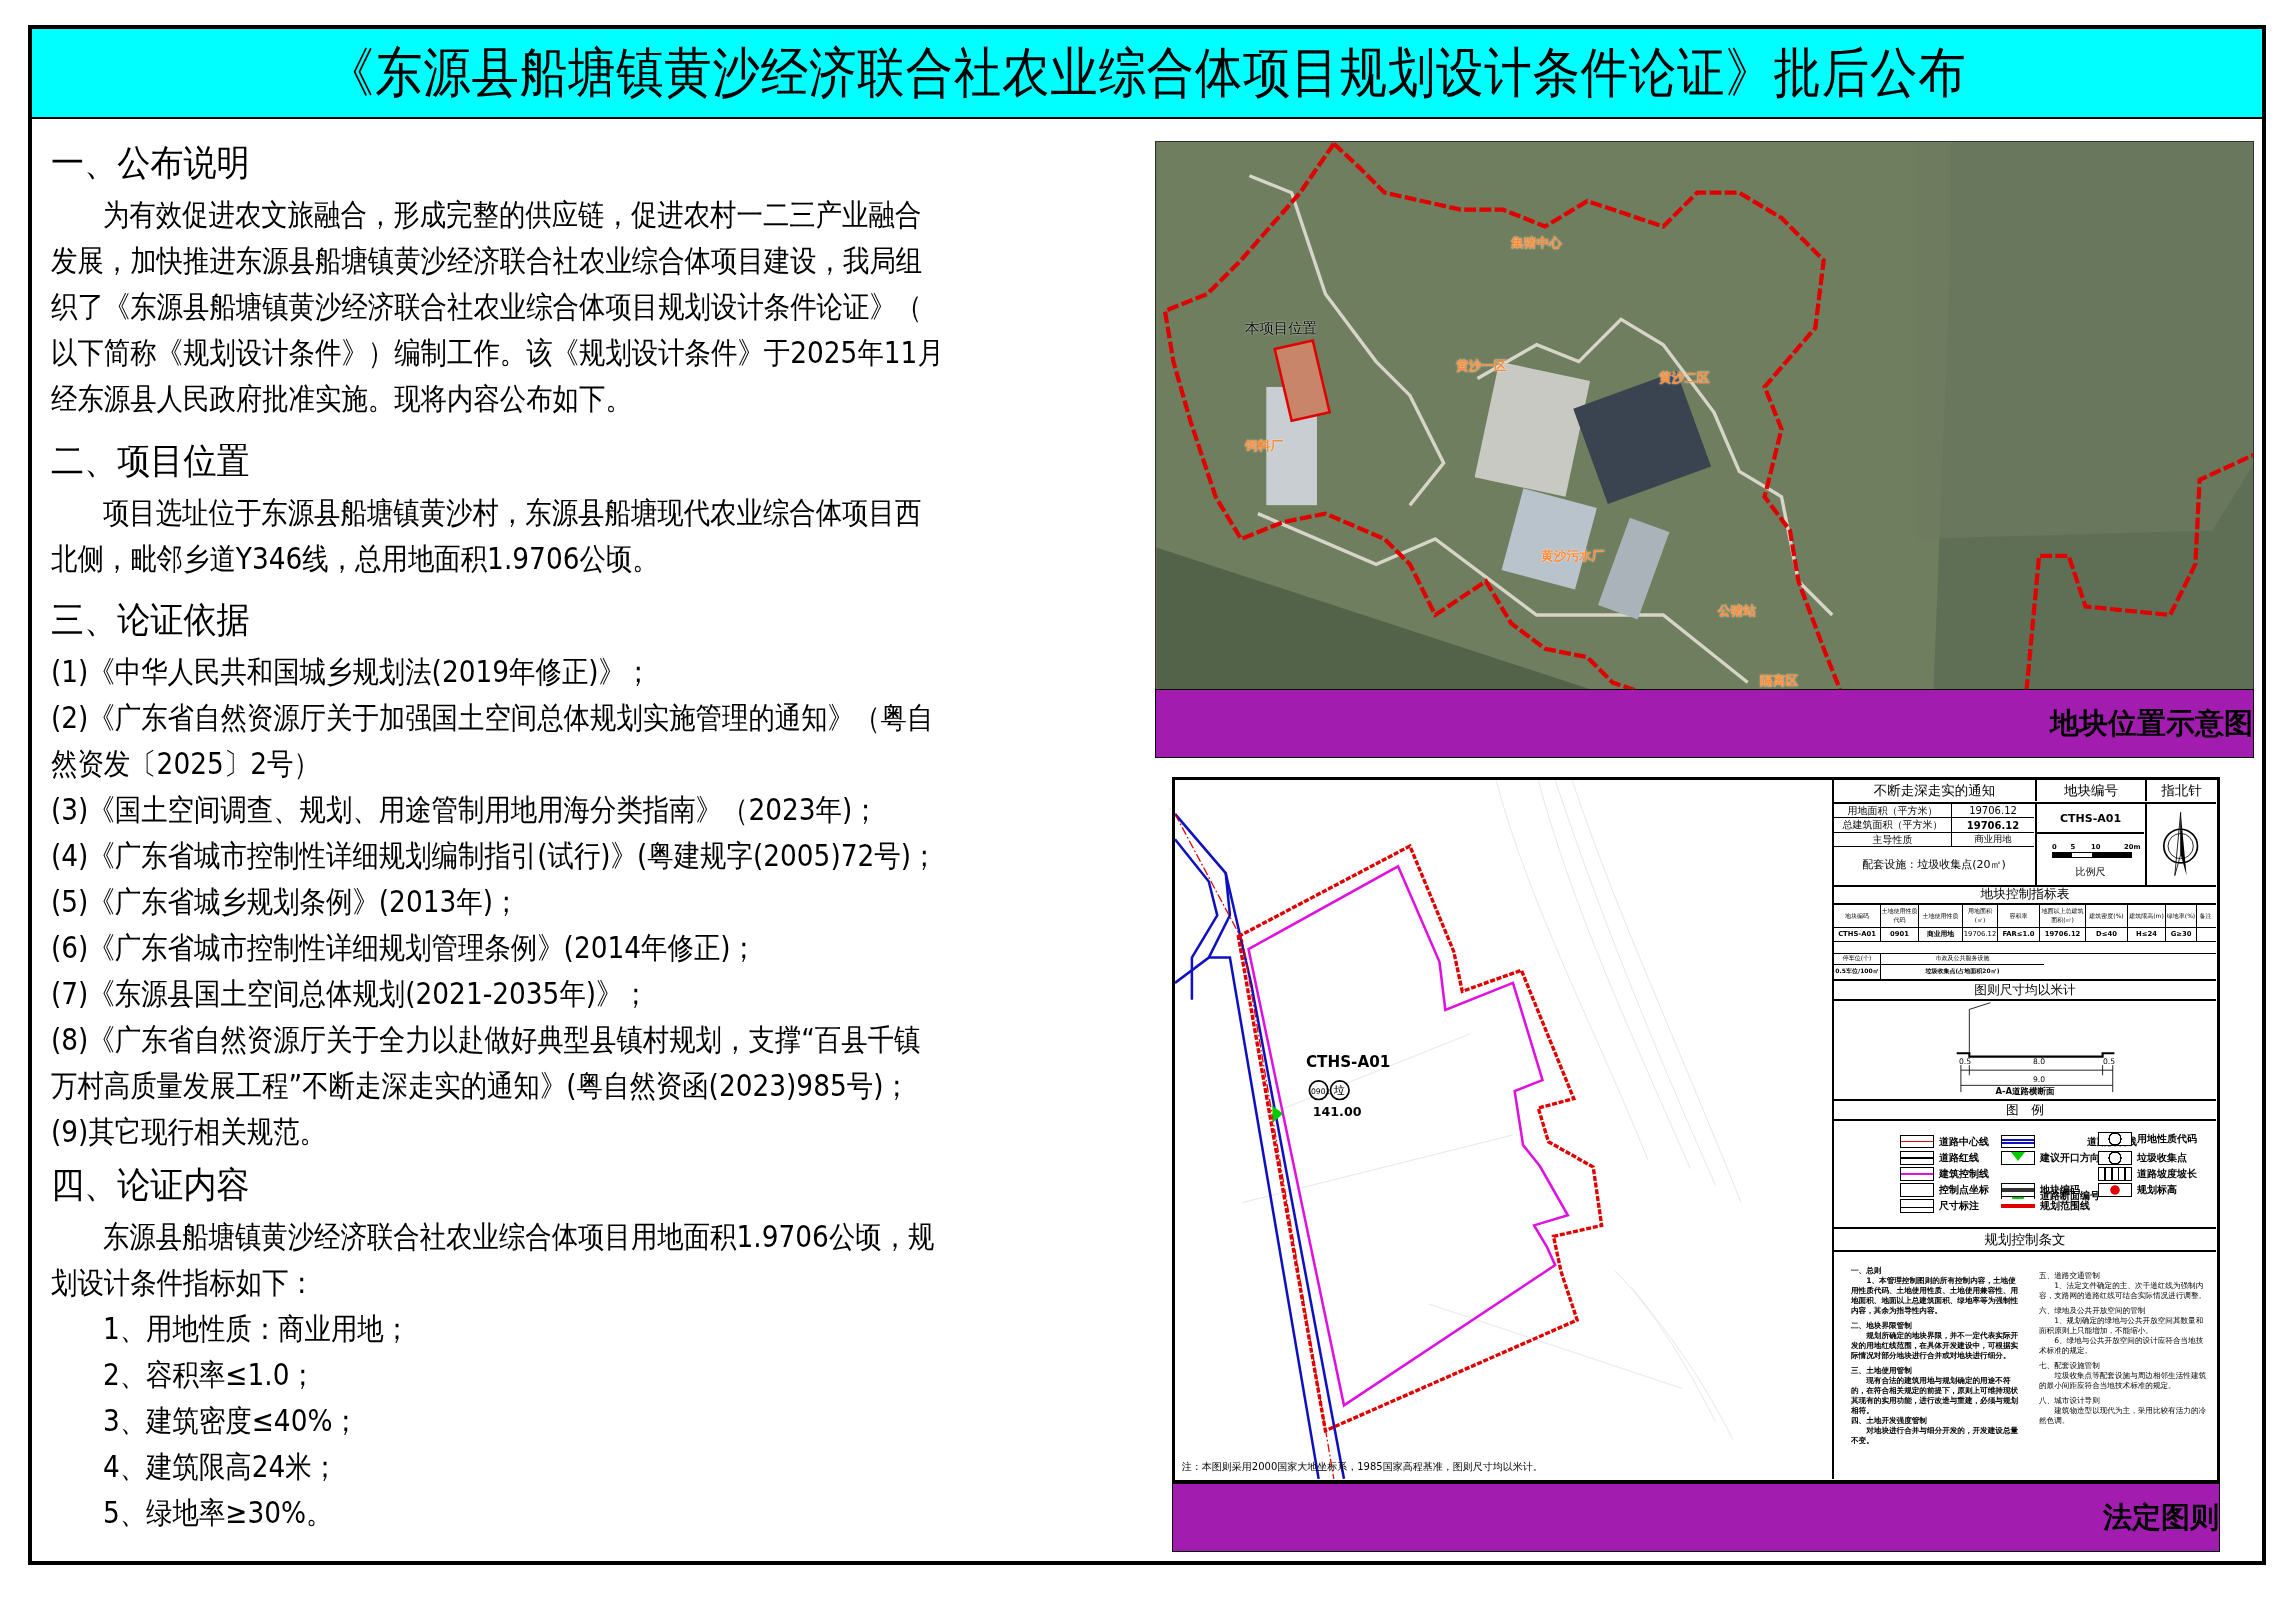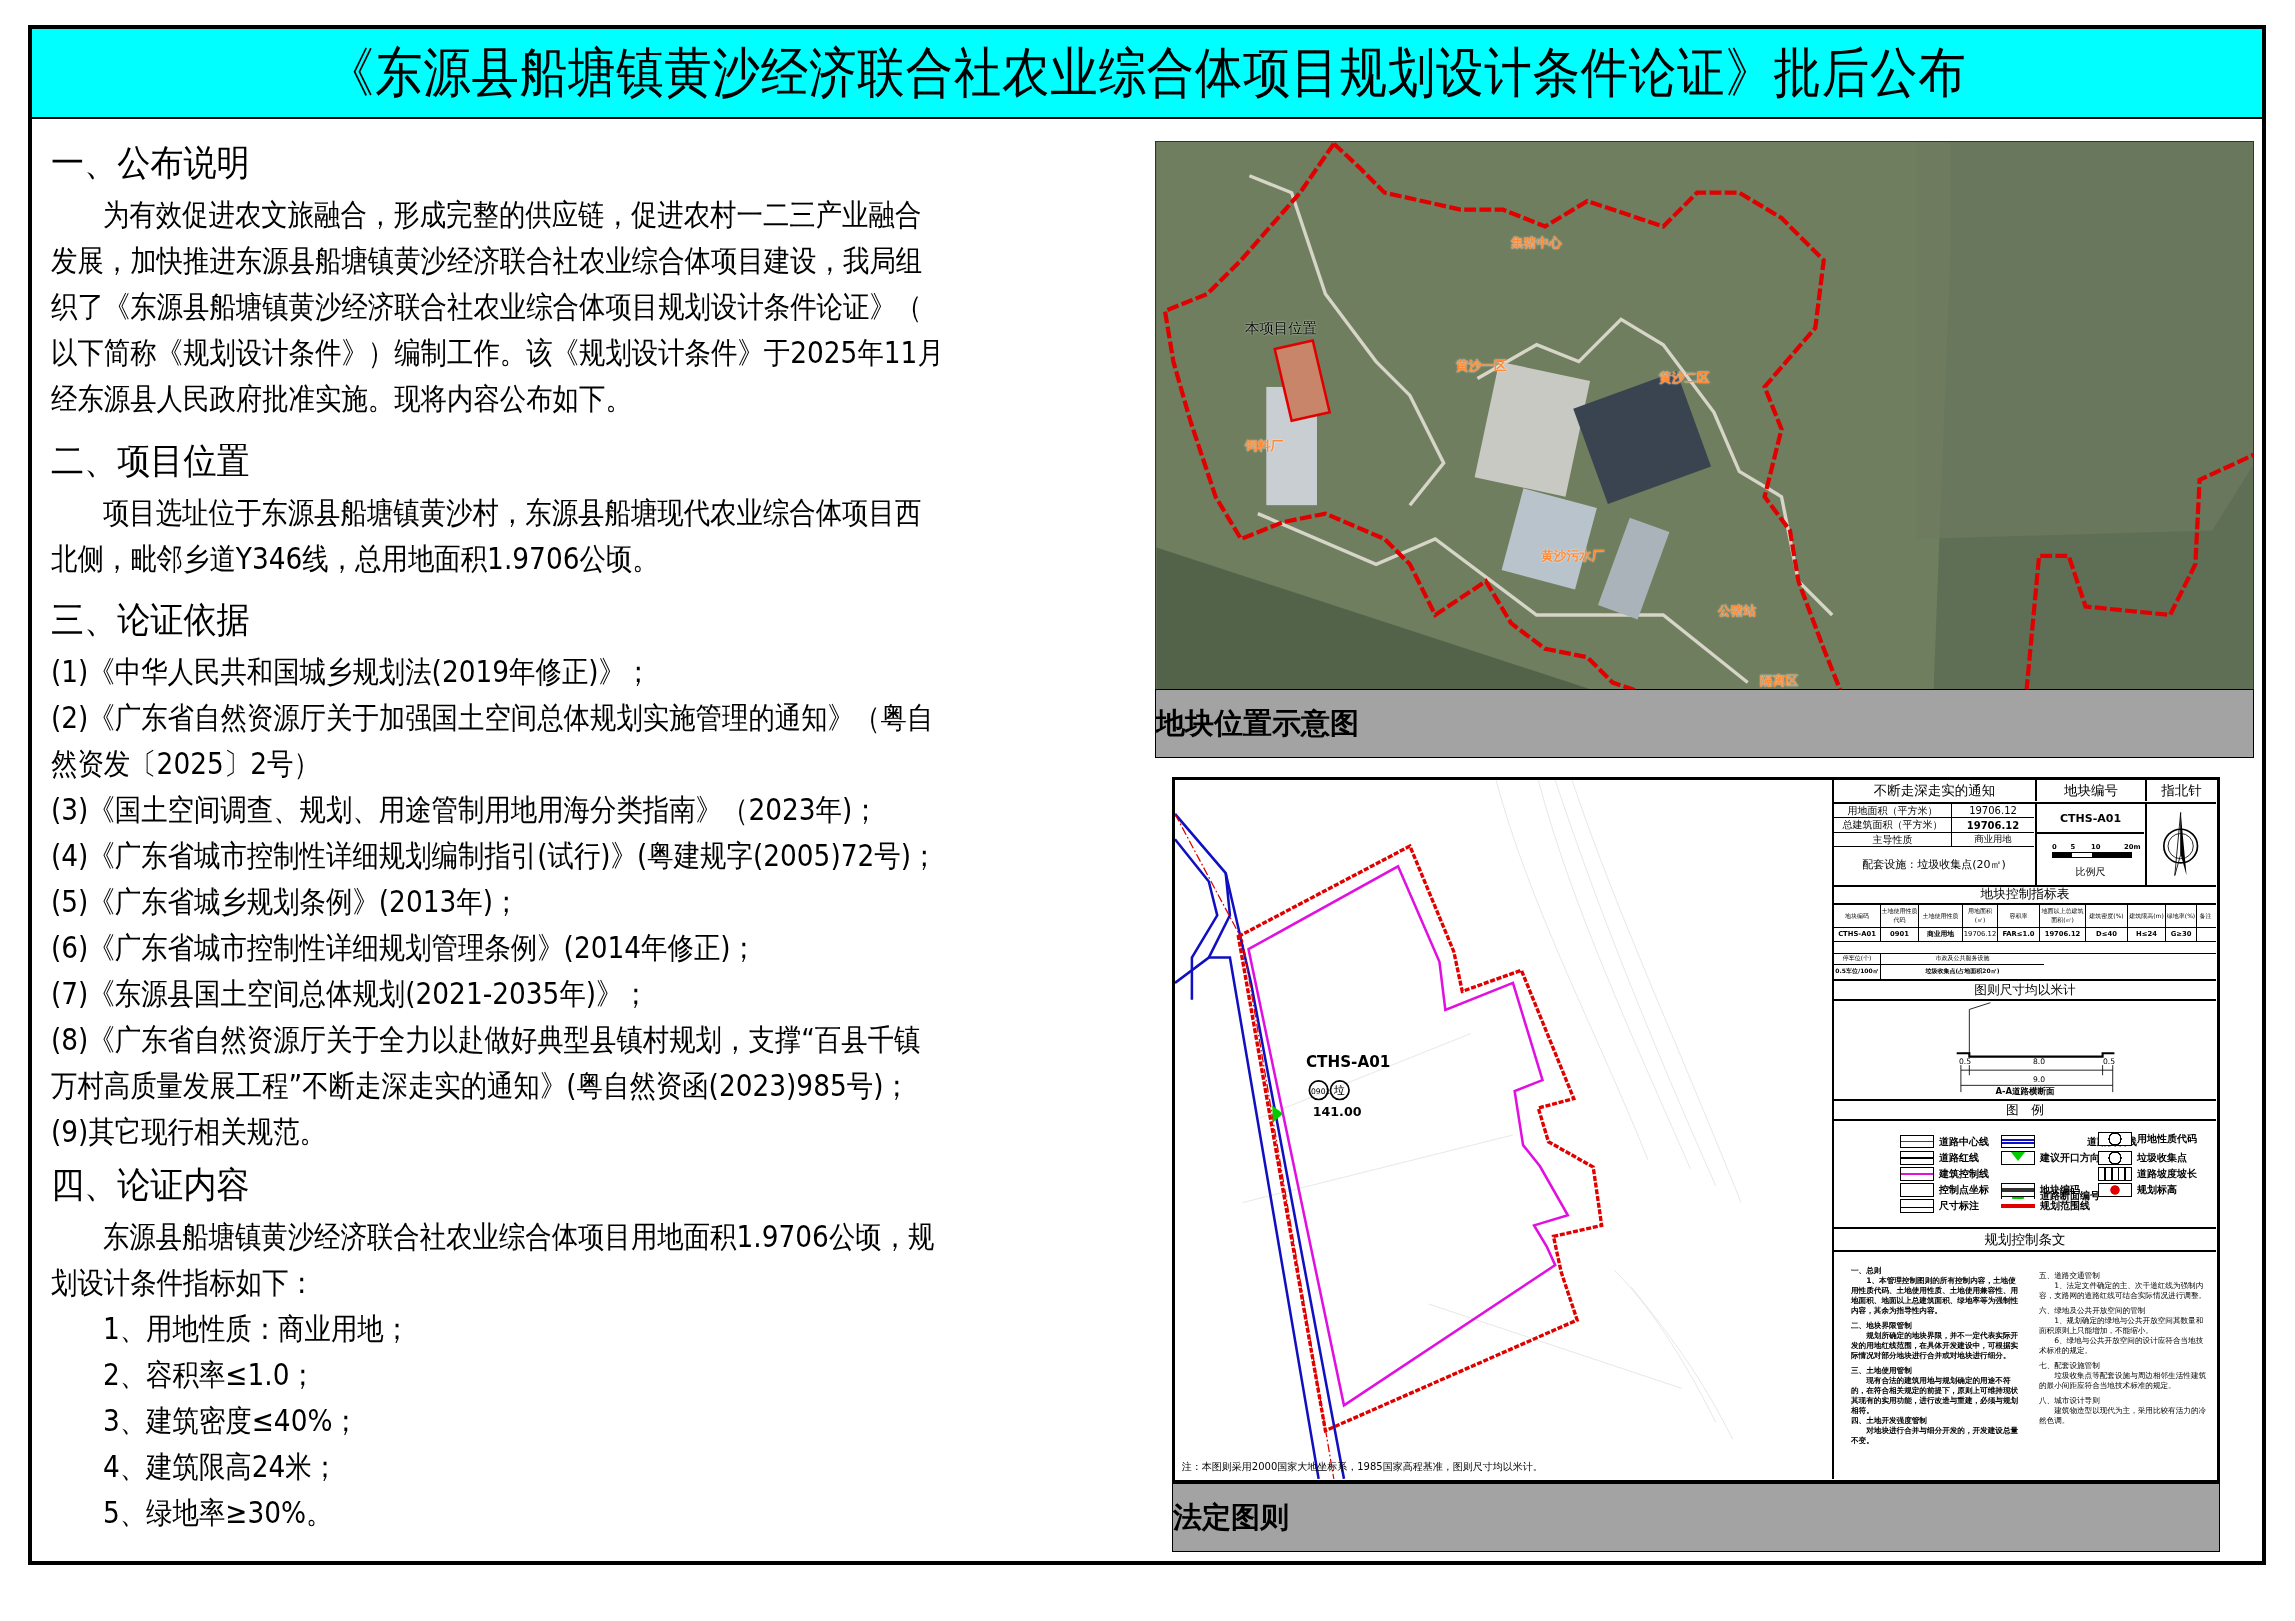--- a/index.html
+++ b/index.html
@@ -9,21 +9,21 @@
   .title-band span{font-size:54px;letter-spacing:0.8px;transform:scaleX(0.88);white-space:nowrap;}
   .left{position:absolute;left:51px;top:110px;width:1065px;}
   .h{font-size:36px;margin:0;line-height:59px;height:59px;transform-origin:left;transform:scaleX(0.92);white-space:nowrap;}
   .p{font-size:30px;line-height:46px;margin:0;white-space:nowrap;transform-origin:left;transform:scaleX(0.88);}
   .indent{padding-left:59px;}
   .item{padding-left:59px;}
   .right{position:absolute;left:1126px;top:110px;width:1099px;}
   .aerial{position:absolute;left:0;top:27px;width:1099px;height:549px;border:1.7px solid #333;box-sizing:border-box;overflow:hidden;
     background:linear-gradient(135deg,#5a6f4e 0%,#6f805b 30%,#7d8c68 50%,#6b7a58 70%,#586a4b 100%);}
   .aerial svg{position:absolute;left:0;top:0;}
-  .cap{position:absolute;left:0;width:1099px;background:#a3a3a3;border:1.7px solid #000;box-sizing:border-box;display:flex;align-items:center;justify-content:flex-start;}
+  .cap{position:absolute;left:0;width:1099px;background:#a21caf;border:1.7px solid #000;box-sizing:border-box;display:flex;align-items:center;justify-content:flex-end;}
   .cap span{font-size:29px;font-weight:bold;}
   .plan{position:absolute;left:17px;top:663px;width:1048px;height:706px;border:3.4px solid #000;box-sizing:border-box;background:#fff;}
   .drawing{position:absolute;left:0;top:0;width:659px;height:699px;border-right:2.5px solid #000;box-sizing:border-box;overflow:hidden;}
   .tbl{position:absolute;left:659px;top:0;width:382px;height:699px;font-size:11px;}
   .row{position:absolute;left:0;width:382px;border-bottom:2.5px solid #000;box-sizing:border-box;}
   .c{position:absolute;display:flex;align-items:center;justify-content:center;box-sizing:border-box;white-space:nowrap;}
   .note{position:absolute;left:6.8px;bottom:5px;font-size:10px;white-space:nowrap;}
   .lbl{position:absolute;font-size:12.7px;color:#ff8a33;font-weight:bold;white-space:nowrap;text-shadow:0 0 1.7px #fff;}
   .legend-item{position:absolute;display:flex;align-items:center;font-size:10px;font-weight:bold;white-space:nowrap;}
   .sw{width:34px;height:13.5px;border:1.7px solid #000;margin-right:5px;position:relative;box-sizing:border-box;}

